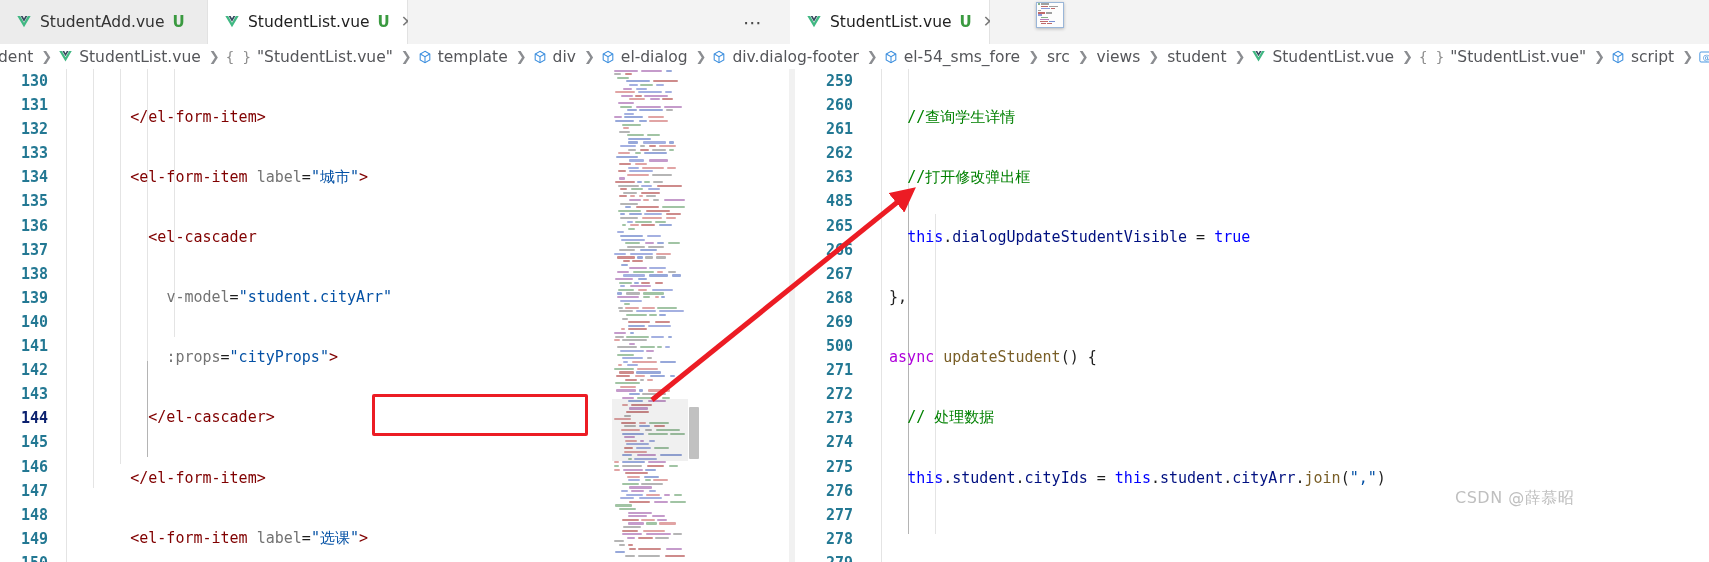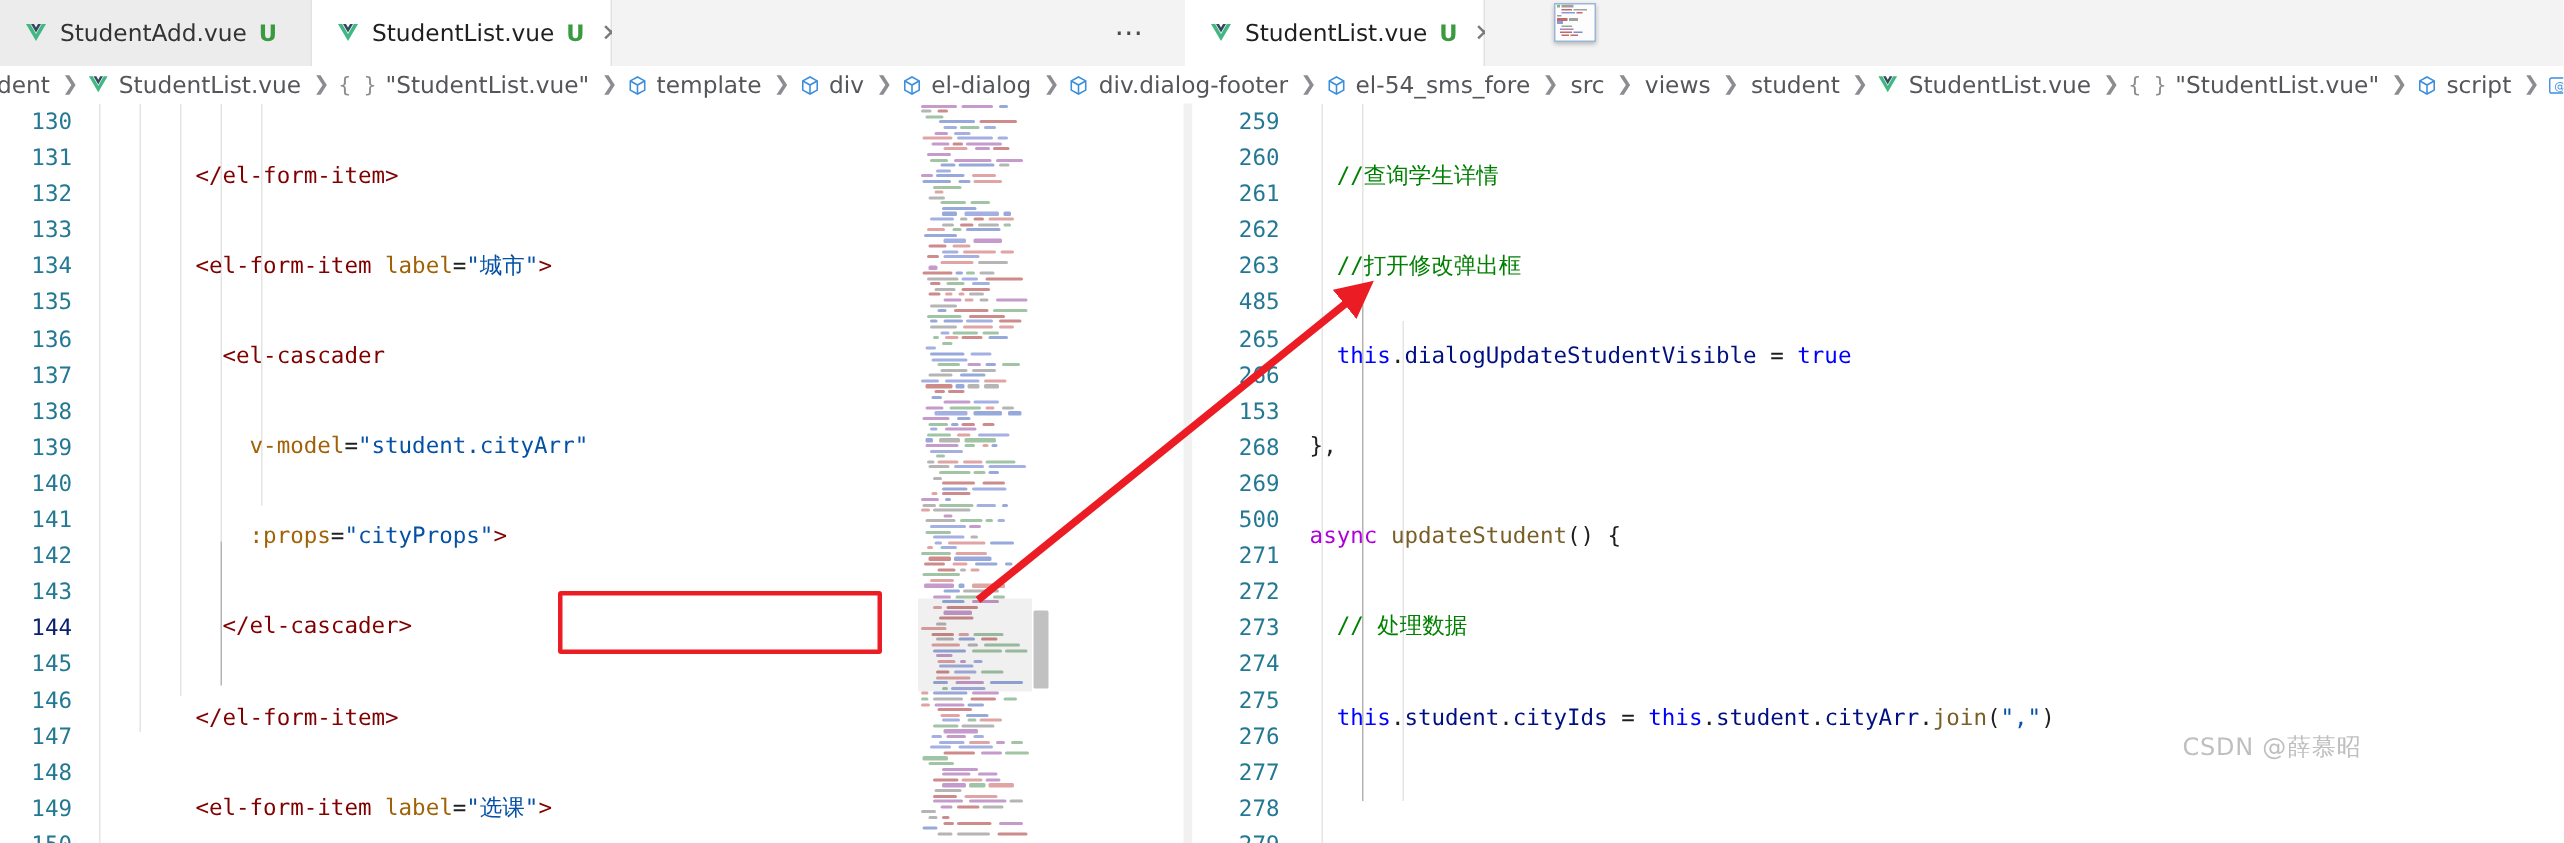--- a/index.html
+++ b/index.html
@@ -86,34 +86,35 @@
 
   .gutter {
     position: absolute; top: 0; left: 0; width: 58px; height: 100%;
     color: #237893; font-family: "DejaVu Sans Mono", "Liberation Mono", monospace;
     font-size: 15px; text-align: right;
   }
   .pane-right .gutter { width: 68px; }
   .ln {
     height: 24.1px; line-height: 24.1px; padding-right: 10px;
     box-sizing: border-box;
+    font-weight: bold;
   }
   .ln.current { color: #0b216f; }
 
   .codelines {
     position: absolute; top: 0; left: 58px; right: 0; height: 100%;
     font-family: "DejaVu Sans Mono", "Liberation Mono", monospace;
     font-size: 15px; white-space: pre;
   }
-  .pane-right .codelines { left: 60px; }
+  .pane-right .codelines { left: 76px; }
   .cl { height: 24.1px; line-height: 24.1px; white-space: pre; }
 
   
   .t-tag   { color: #800000; }
-  .t-attr  { color: #a16207; }
+  .t-attr  { color: #737373; }
   .t-str   { color: #0451a5; }
   .t-cmt   { color: #008000; }
   .t-plain { color: #1f1f1f; }
   .t-kw    { color: #0000ff; }
   .t-fn    { color: #795e26; }
   .t-var   { color: #001080; }
   .t-this  { color: #0000ff; }
   .t-ctrl  { color: #af00db; }
   .t-punct { color: #1f1f1f; }
 
@@ -1016,21 +1017,21 @@
 
     <div class="gutter">
       <div class="ln">259</div>
       <div class="ln">260</div>
       <div class="ln">261</div>
       <div class="ln">262</div>
       <div class="ln">263</div>
       <div class="ln">485</div>
       <div class="ln">265</div>
       <div class="ln">266</div>
-      <div class="ln">153</div>
+      <div class="ln">267</div>
       <div class="ln">268</div>
       <div class="ln">269</div>
       <div class="ln">500</div>
       <div class="ln">271</div>
       <div class="ln">272</div>
       <div class="ln">273</div>
       <div class="ln">274</div>
       <div class="ln">275</div>
       <div class="ln">276</div>
       <div class="ln">277</div>

